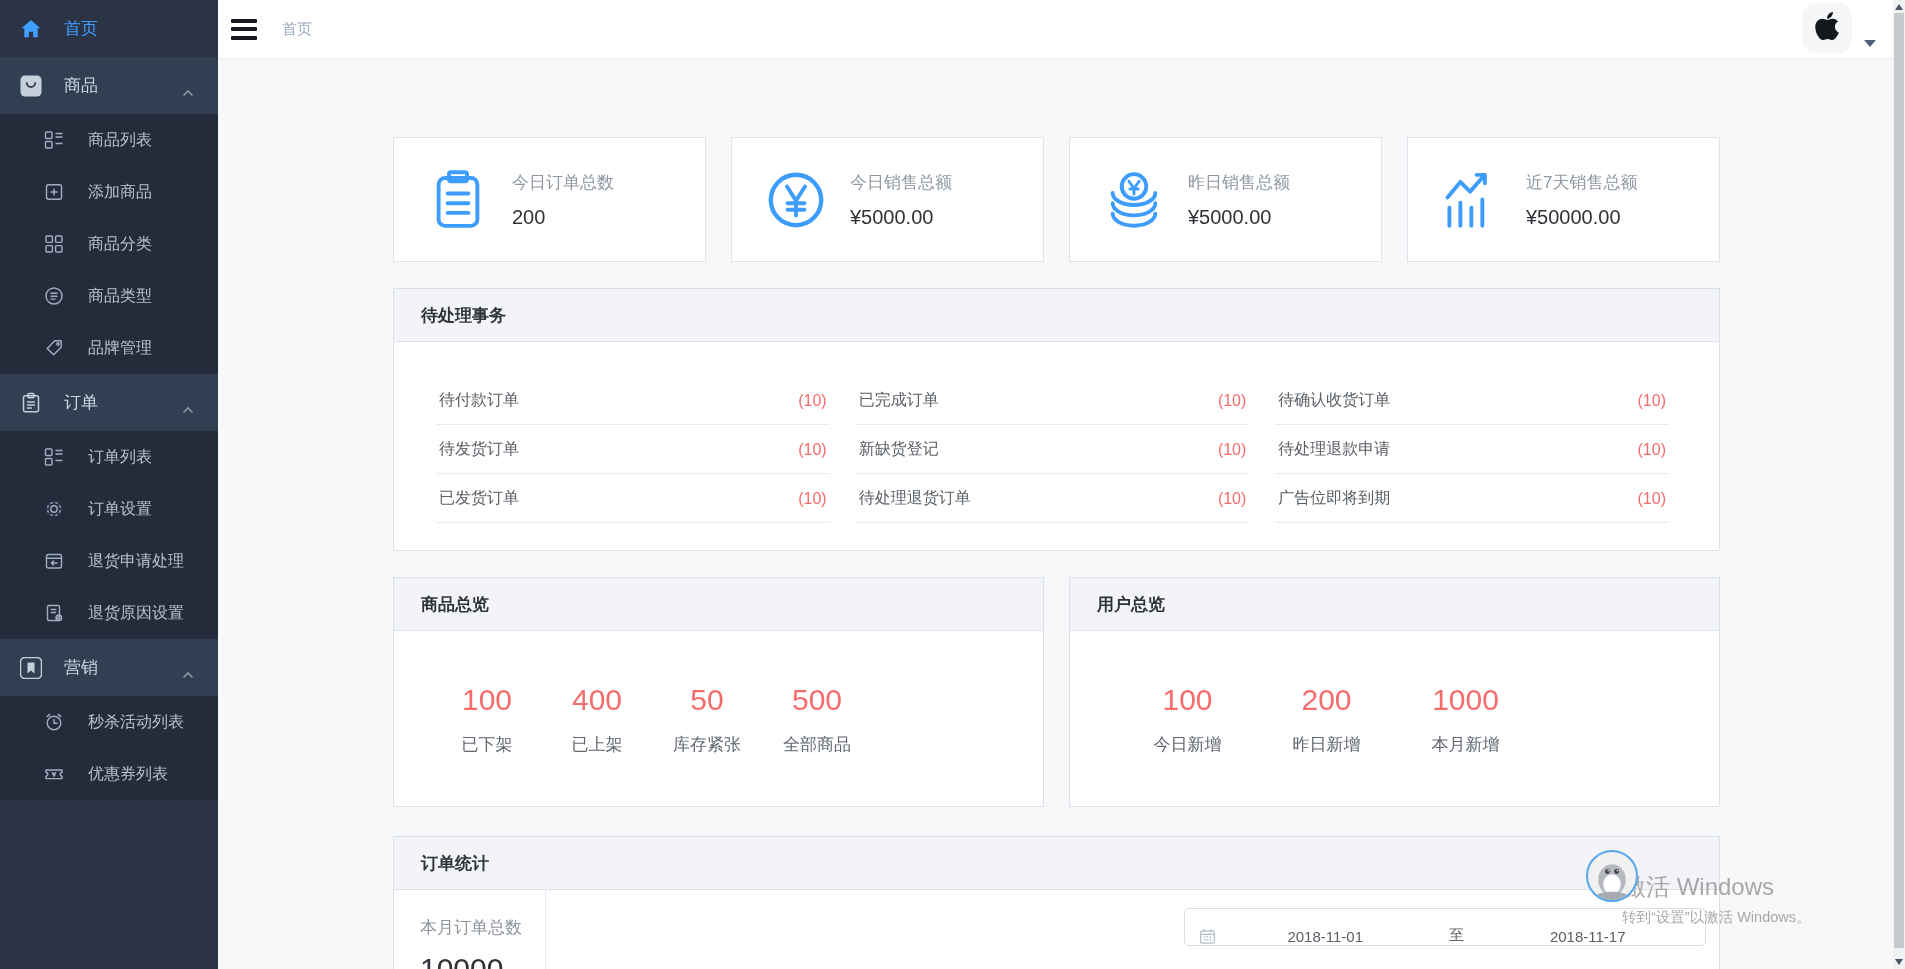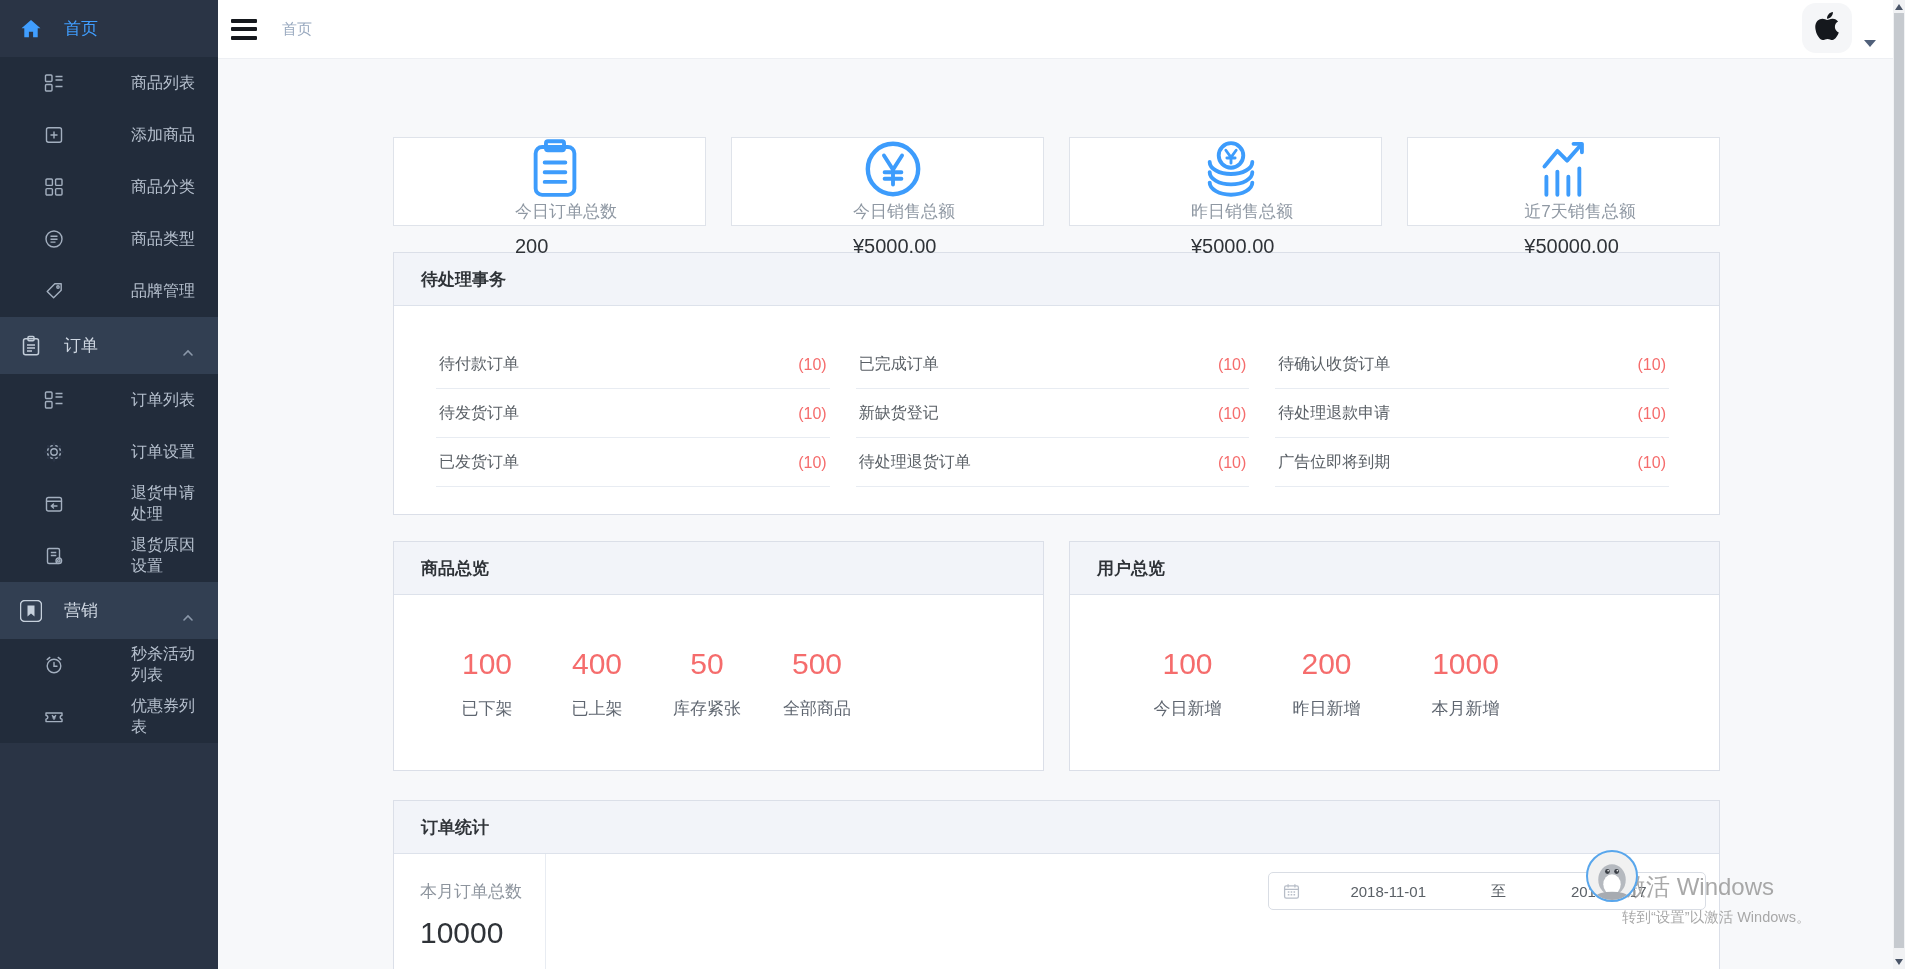--- a/index.html
+++ b/index.html
@@ -7,38 +7,38 @@
   body { font-family:"Liberation Sans","DejaVu Sans",sans-serif; background:#f7f8fa; }
   .app { display:flex; width:1905px; height:969px; position:relative; }
 
   
   .sidebar { width:218px; flex:none; background:#2a3445; height:100%; }
   .side-item { display:flex; align-items:center; height:57px; padding:0 20px; color:#cfd7e2; font-size:17px; cursor:pointer; position:relative; }
   .side-item .ic { width:22px; height:22px; margin-right:22px; flex:none; display:flex; align-items:center; justify-content:center; }
   .side-home { color:#409EFF; }
   .side-group { background:#323f52; }
   .side-group .caret { position:absolute; right:24px; top:50%; margin-top:-4px; }
-  .side-sub { height:52px; padding-left:44px; font-size:16px; color:#b6c0ce; background:#222c3b;gap:43px; }
+  .side-sub { height:52px; padding-left:44px; font-size:16px; color:#b6c0ce; background:#222c3b; }
   .side-sub .ic { width:20px; height:20px; margin-right:24px; }
 
   
   .main { flex:1; display:flex; flex-direction:column; position:relative; }
   .topbar { height:59px; background:#ffffff; border-bottom:1px solid #edeff3; display:flex; align-items:center; padding-left:13px; position:relative; flex:none; }
   .burger { width:26px; height:21px; display:flex; flex-direction:column; justify-content:space-between; cursor:pointer; }
   .burger span { display:block; height:4px; background:#15181d; border-radius:1px; }
   .crumb { margin-left:25px; font-size:15px; color:#99a9bf; cursor:pointer; }
   .avatar { position:absolute; right:53px; top:3px; width:50px; height:50px; border-radius:14px; background:#f5f6f8; display:flex; align-items:center; justify-content:center; cursor:pointer; }
   .avatar-caret { position:absolute; right:29px; top:40px; width:0; height:0; border-left:6px solid transparent; border-right:6px solid transparent; border-top:7px solid #50607a; cursor:pointer; }
 
   
   .content { flex:1; padding-top:78px; overflow:hidden; position:relative; }
   .container { width:1327px; margin-left:175px; }
 
   .cards { display:grid; grid-template-columns:repeat(4,1fr); gap:25px; }
-  .scard { background:#fff; border:1px solid #dfe3ea; height:89px; display:flex; align-items:center; padding-left:33px;flex-direction:column; }
+  .scard { background:#fff; border:1px solid #dfe3ea; height:125px; display:flex; align-items:center; padding-left:33px; }
   .scard .icw { width:62px; height:62px; margin-right:23px; flex:none; }
   .scard .lab { color:#8f98a3; font-size:17px; }
   .scard .val { color:#2f3338; font-size:20px; margin-top:12px; }
 
   .panel { background:#fff; border:1px solid #dbdfe8; }
   .phead { height:53px; background:#f2f4f9; border-bottom:1px solid #dde2eb; display:flex; align-items:center; padding:0 27px; font-size:17px; font-weight:bold; color:#2f3338; }
 
   .todo { margin-top:26px; }
   .todo-body { height:208px; padding:34px 50px 0 42px; display:grid; grid-template-columns:repeat(3,1fr); column-gap:26px; align-content:start; }
   .todo-cell { display:flex; justify-content:space-between; align-items:center; padding:14px 3px 13px; border-bottom:1px solid #e8ecf2; font-size:16px; cursor:pointer; }
@@ -54,21 +54,21 @@
   .user .ostat { width:139px; }
   .ostat .num { font-size:30px; color:#f56c6c; }
   .ostat .olab { font-size:17px; color:#5f6670; margin-top:16px; }
 
   .order { margin-top:29px; }
   .order-body { display:flex; min-height:130px; }
   .ometric { width:152px; flex:none; border-right:1px solid #e8ecf2; padding:26px 0 20px 26px; }
   .ometric .mlab { font-size:17px; color:#8e959e; }
   .ometric .mval { font-size:30px; color:#2f3338; margin-top:13px; }
   .order-right { flex:1; position:relative; }
-  .datepicker { position:absolute; right:13px; top:18px; width:438px; height:38px; border:1px solid #d9dde4; border-radius:5px; background:#fff; display:flex; align-items:center; padding:0 14px; }
+  .datepicker { position:absolute; right:13px; top:18px; width:522px; height:38px; border:1px solid #d9dde4; border-radius:5px; background:#fff; display:flex; align-items:flex-end; padding:0 14px; }
   .datepicker .cal { flex:none; margin-right:6px; display:flex; }
   .datepicker .din { flex:1; text-align:center; font-size:15px; color:#5a6066; }
   .datepicker .sep { width:56px; text-align:center; font-size:15px; color:#5a6066; }
 
   
   .watermark { position:absolute; left:1622px; top:871px; color:#9f9f9f; opacity:.9; z-index:40; pointer-events:none; }
   .watermark .w1 { font-size:24px; }
   .watermark .w2 { font-size:14.5px; margin-top:5px; }
   .qq-float { position:absolute; left:1586px; top:850px; width:52px; height:52px; border-radius:50%; border:2px solid #58a6ec; background:#f1f1f1; overflow:hidden; z-index:41; cursor:pointer; display:flex; align-items:flex-end; justify-content:center; }
 
@@ -85,20 +85,34 @@
   <aside class="sidebar">
     <div class="side-item side-home">
       <span class="ic">
         <svg width="22" height="22" viewBox="0 0 20 20">
             <path d="M10,1.8 L18.6,9.4 H16.1 V17.4 H11.9 V12.4 H8.1 V17.4 H3.9 V9.4 H1.4 Z" fill="#409EFF"></path>
           </svg>
       </span>
       <span>首页</span>
     </div>
 
+    <div class="side-item side-group">
+      <span class="ic">
+        <svg width="22" height="22" viewBox="0 0 22 22">
+            <rect x="0.5" y="0.5" width="21" height="21" rx="4.5" fill="#c6d0dc"></rect>
+            <path d="M6.8,8 a4.2,4 0 0 0 8.4,0" fill="none" stroke="#323f52" stroke-width="1.8" stroke-linecap="round"></path>
+          </svg>
+      </span>
+      <span>商品</span>
+      <span class="caret">
+        <svg width="12" height="8" viewBox="0 0 12 8">
+            <path d="M2,6 L6,2 L10,6" fill="none" stroke="#8b98aa" stroke-width="1.6" stroke-linecap="round"></path>
+          </svg>
+      </span>
+    </div>
 
     <div class="side-item side-sub">
       <span class="ic">
         <svg width="20" height="20" viewBox="0 0 20 20" fill="none" stroke="#a3afbf" stroke-width="1.4">
             <rect x="1.5" y="2" width="6.5" height="6.5" rx="1"></rect>
             <rect x="1.5" y="11.5" width="6.5" height="6.5" rx="1"></rect>
             <path d="M11.5,3.5 h7 M11.5,7 h7 M11.5,13.5 h7"></path>
           </svg>
       </span>
       <span>商品列表</span>

